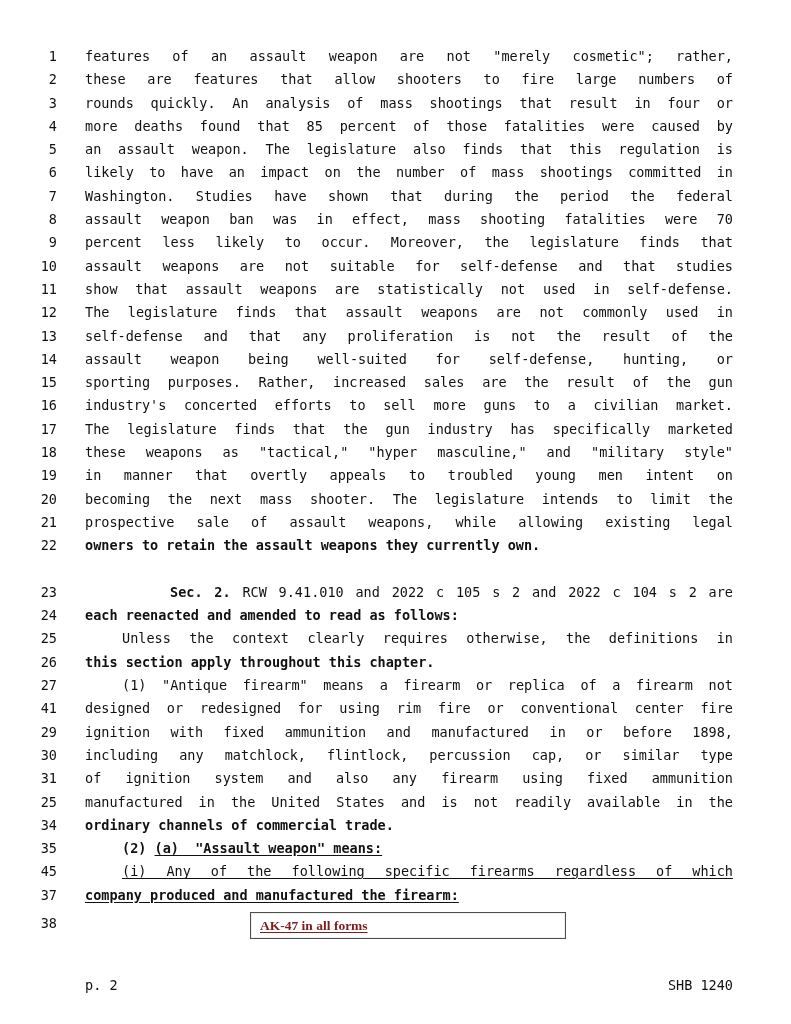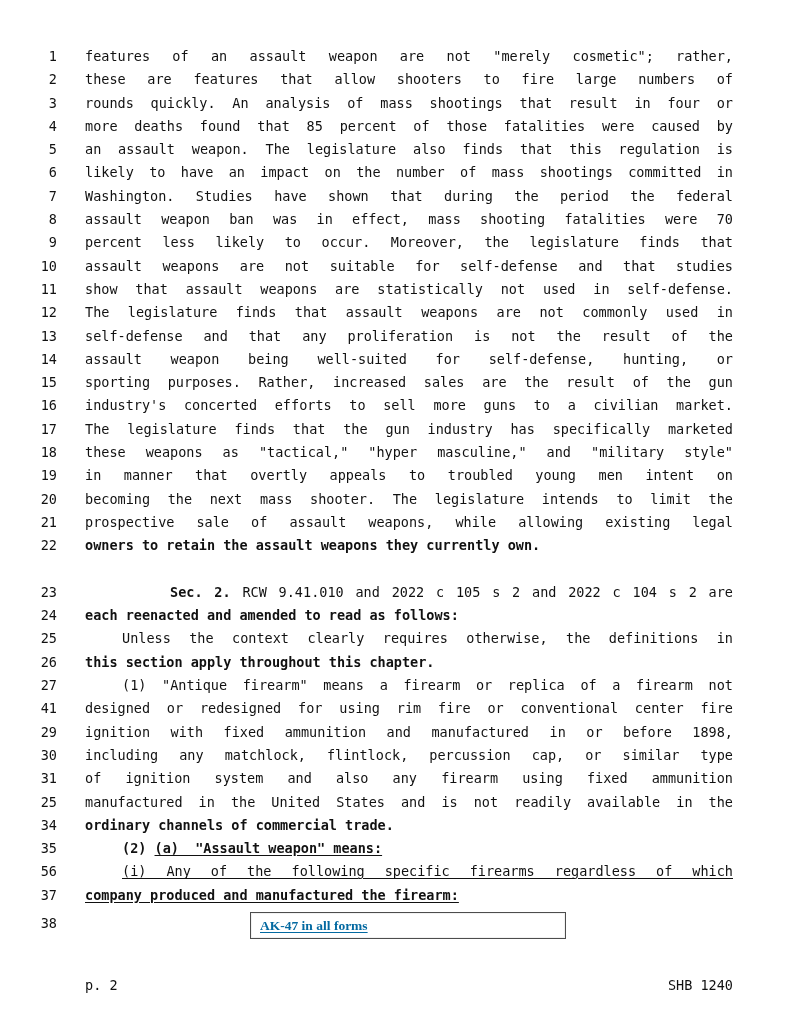--- a/index.html
+++ b/index.html
@@ -47,21 +47,21 @@
     border:1px solid #4d4d4d;
     box-shadow:inset 0 0 0 1px #f2f2f2;
     display:flex;align-items:center;
     padding-left:9px;
     background:#ffffff;
   }
   .fbox-text{
     font-family:"Liberation Serif", serif;
     font-size:13.5px;
     line-height:15px;
-    color:#0369a1;
+    color:#7f1d1d;
     text-decoration:underline;
     text-underline-offset:2px;
   }
   .footer{
     position:absolute;
     top:974px;left:85px;width:648px;
     font-size:13.5px;line-height:23.3px;
   }
   .footer .page-label{
     display:block;text-align:left;
@@ -206,21 +206,21 @@
       </div>
       <div class="row">
         <span class="num">34</span>
         <div class="t nojust"><span>ordinary channels of commercial trade.</span></div>
       </div>
       <div class="row">
         <span class="num">35</span>
         <div class="t nojust indent"><span>(2) </span><span class="u">(a)  "Assault weapon" means:</span></div>
       </div>
       <div class="row">
-        <span class="num">56</span>
+        <span class="num">45</span>
         <div class="t just indent"><span class="u">(i) Any of the following specific firearms regardless of which</span></div>
       </div>
       <div class="row">
         <span class="num">37</span>
         <div class="t nojust"><span class="u">company produced and manufactured the firearm:</span></div>
       </div>
       <div class="row boxrow">
         <span class="num">38</span>
         <div class="t nojust"><div class="fbox"><span class="fbox-text">AK-47 in all forms</span></div></div>
       </div>

